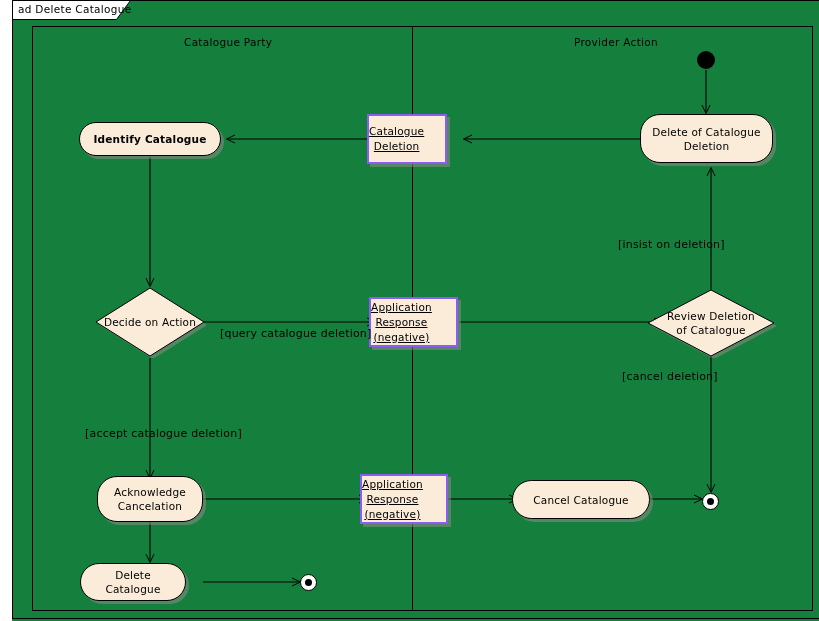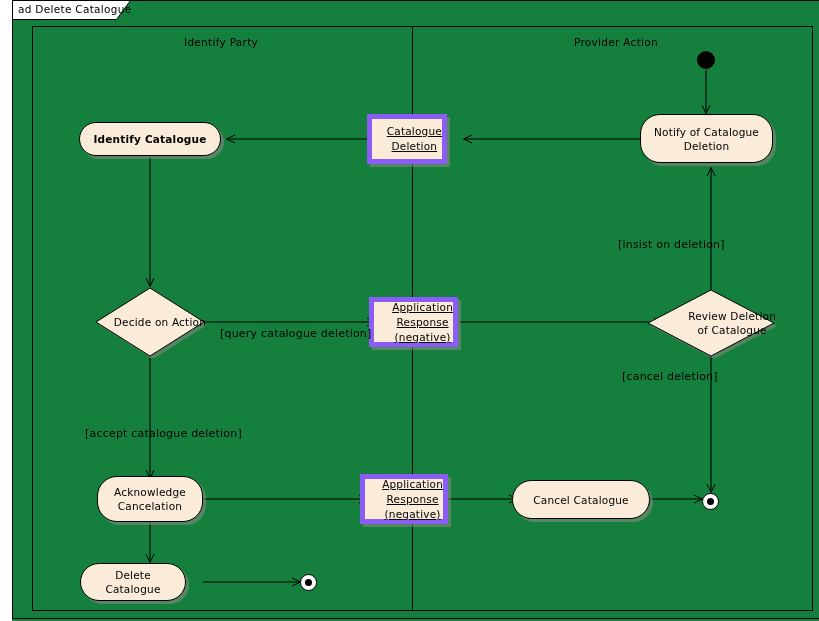--- a/index.html
+++ b/index.html
@@ -111,40 +111,40 @@
     justify-content: center;
   }
   .action-node .lbl {
     font-size: 10.5px;
     line-height: 14px;
     letter-spacing: 0.2px;
     padding: 0 6px;
   }
   .object-node {
     background: #faecd8;
-    border: 5px solid #8b5cf6;
+    border: 2px solid #8b5cf6;
     border-radius: 0;
     box-shadow: 3px 3px 0 rgba(140,138,132,0.55);
     display: flex;
-    align-items: flex-end;
+    align-items: flex-start;
     justify-content: center;
     flex-direction: column;
   }
   .object-node .lbl {
     font-size: 10.5px;
     line-height: 15px;
     letter-spacing: 0.2px;
   }
   .object-node .lbl span {
     text-decoration: underline;
   }
   .decision-node {
     display: flex;
     align-items: center;
-    justify-content: flex-end;
+    justify-content: center;
   }
   .decision-node .diamond-shape {
     position: absolute;
     left: 0; top: 0;
     width: 100%;
     height: 100%;
   }
   .decision-node .lbl {
     position: relative;
     font-size: 10.5px;
@@ -189,21 +189,21 @@
   <div id="diagram-tab">
     <svg class="tab-shape" viewBox="0 0 132 20">
       <path d="M0.5,0.5 L118.5,0.5 L104.5,19.5 L0.5,19.5 Z" fill="#ffffff" stroke="#000000" stroke-width="1"></path>
       <path d="M118.5,0.5 L131,0.5" stroke="#ffffff" stroke-width="0"></path>
     </svg>
     <div class="tab-label">ad Delete  Catalogue</div>
   </div>
 
   <div id="swimlane-frame"></div>
   <div id="swimlane-divider"></div>
-  <div class="lane-title" id="lane-title-receiver">Identify Party</div>
+  <div class="lane-title" id="lane-title-receiver">Catalogue Party</div>
   <div class="lane-title" id="lane-title-provider">Provider Action</div>
 
   <svg id="edges">
     <defs>
       <marker id="arrowopen" markerWidth="12" markerHeight="12" refX="9" refY="5" orient="auto" markerUnits="userSpaceOnUse">
         <path d="M1,1 L9.5,5 L1,9" fill="none" stroke="#000000" stroke-width="1"></path>
       </marker>
     </defs>
     <g stroke="#000000" stroke-width="1.1" fill="none">
 
@@ -239,21 +239,21 @@
 
   <div class="guard-label" style="left:208px; top:327px;">[query catalogue deletion]</div>
   <div class="guard-label" style="left:73px; top:427px;">[accept catalogue deletion]</div>
   <div class="guard-label" style="left:606px; top:238px;">[insist on deletion]</div>
   <div class="guard-label" style="left:610px; top:370px;">[cancel deletion]</div>
 
   <div class="node initial-node" style="left:685px; top:51px; width:18px; height:18px;"></div>
 
   <div class="node action-node" style="left:628px; top:114px; width:133px; height:49px;">
     <div class="lbl">
-      <div>Notify of Catalogue</div>
+      <div>Delete of Catalogue</div>
       <div>Deletion</div>
     </div>
   </div>
 
   <div class="node object-node" style="left:355px; top:114px; width:80px; height:50px;">
     <div class="lbl">
       <div><span>Catalogue</span></div>
       <div><span>Deletion</span></div>
     </div>
   </div>

